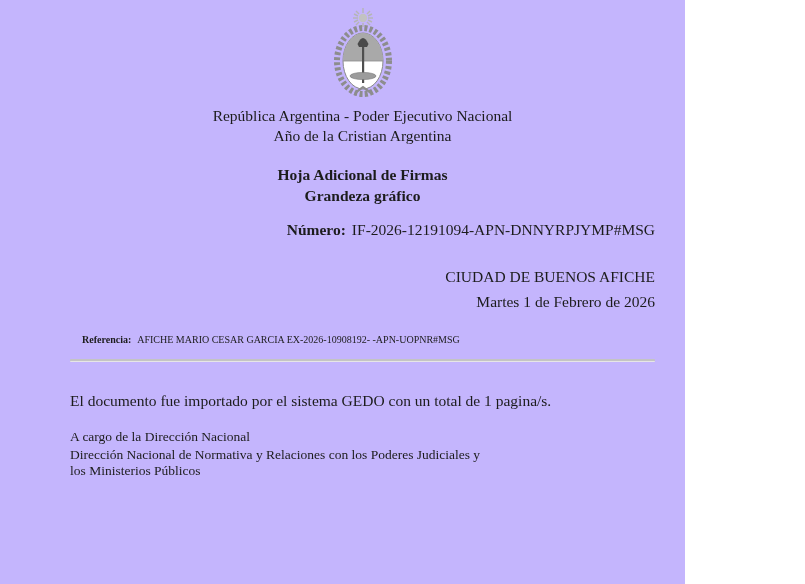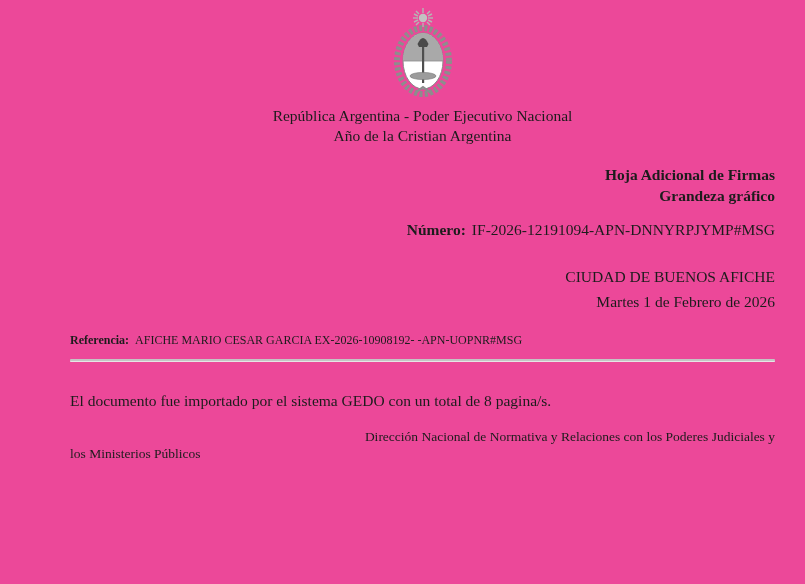--- a/index.html
+++ b/index.html
@@ -3,38 +3,38 @@
 <meta charset="utf-8">
 <style>
   * { margin: 0; padding: 0; box-sizing: border-box; }
   html, body { background: #ffffff; }
   body {
     width: 805px; height: 584px;
     font-family: "Liberation Serif", serif;
     color: #1c1c1c;
     overflow: hidden;
   }
-  .page { position: relative; width: 805px; height: 584px; background: #ec4899; }
+  .page { position: relative; width: 685px; height: 584px; background: #c4b5fd; }
   .content { padding-left: 70px; padding-right: 30px; }
 
   .emblem-wrap { text-align: center; padding-top: 8px; }
   .emblem-wrap svg { display: inline-block; }
 
   .hdr-line { text-align: center; font-size: 15.5px; line-height: 20px; }
   .hdr-block { margin-top: 4px; }
   .title-block { margin-top: 18px; }
-  .title-line { text-align: right; font-size: 15.5px; font-weight: bold; line-height: 21px; }
+  .title-line { text-align: center; font-size: 15.5px; font-weight: bold; line-height: 21px; }
 
   .numero-row { margin-top: 14px; font-size: 15.5px; line-height: 20px; text-align: right; }
   .bold-label { font-weight: bold; }
   .label-gap { display: inline-block; width: 6px; }
 
   .citydate-block { margin-top: 24px; text-align: right; font-size: 15.5px; line-height: 25px; }
 
-  .referencia-row { margin-top: 16px; font-size: 12px; line-height: 20px; }
+  .referencia-row { margin-top: 16px; font-size: 10px; line-height: 20px; margin-left: 12px; }
 
   .divider {
     margin-top: 9px;
     height: 3px;
     background: #c4c4c4;
     border-bottom: 1px solid #e6e6e6;
     border-radius: 1px;
   }
 
   .body-par { margin-top: 29px; font-size: 15.5px; line-height: 20px; }
@@ -42,21 +42,21 @@
   .digital-sig {
     margin-top: 77px;
     font-family: "Liberation Sans", sans-serif;
     font-size: 8.5px;
     line-height: 10px;
     color: #2a2a2a;
   }
 
   .signer-block { margin-top: 18px; font-size: 13.5px; line-height: 16.5px; color: #1c1c1c; }
   .signer-name { margin-bottom: 0.5px; }
-  .signer-office-l1 { margin-top: 15px; text-align: right; }
+  .signer-office-l1 { margin-top: 1px; }
 </style>
 </head>
 <body>
 
 <div class="page">
   <div class="content">
 
     <div class="emblem-wrap">
       <span>
         <svg width="86" height="90" viewBox="0 0 86 90" xmlns="http://www.w3.org/2000/svg">
@@ -113,23 +113,24 @@
       <div>CIUDAD DE BUENOS AFICHE</div>
       <div>Martes 1 de Febrero de 2026</div>
     </div>
 
     <div class="referencia-row">
       <span class="bold-label">Referencia:</span><span class="label-gap"></span><span>AFICHE MARIO CESAR GARCIA EX-2026-10908192- -APN-UOPNR#MSG</span>
     </div>
 
     <div class="divider"></div>
 
-    <div class="body-par">El documento fue importado por el sistema GEDO con un total de 8 pagina/s.</div>
+    <div class="body-par">El documento fue importado por el sistema GEDO con un total de 1 pagina/s.</div>
 
 
     <div class="signer-block">
+      <div>A cargo de la Dirección Nacional</div>
       <div class="signer-office-l1">Dirección Nacional de Normativa y Relaciones con los Poderes Judiciales y</div>
       <div>los Ministerios Públicos</div>
 
     </div>
 
   </div>
 </div>
 
 </body></html>

